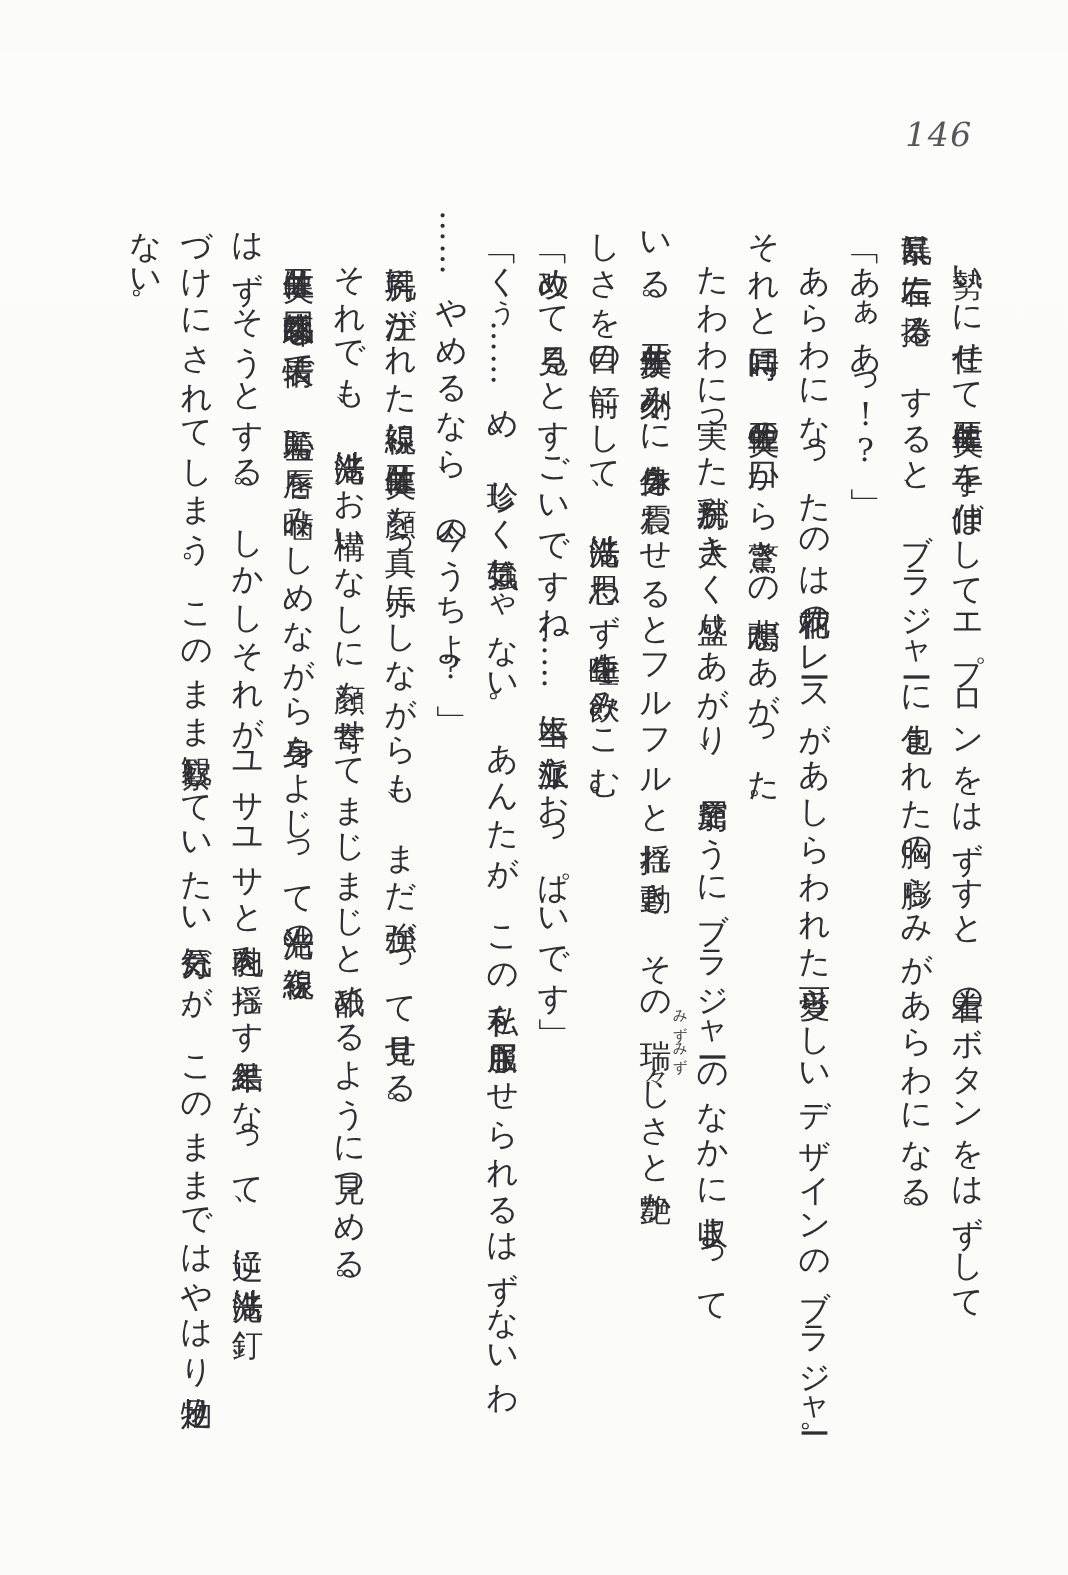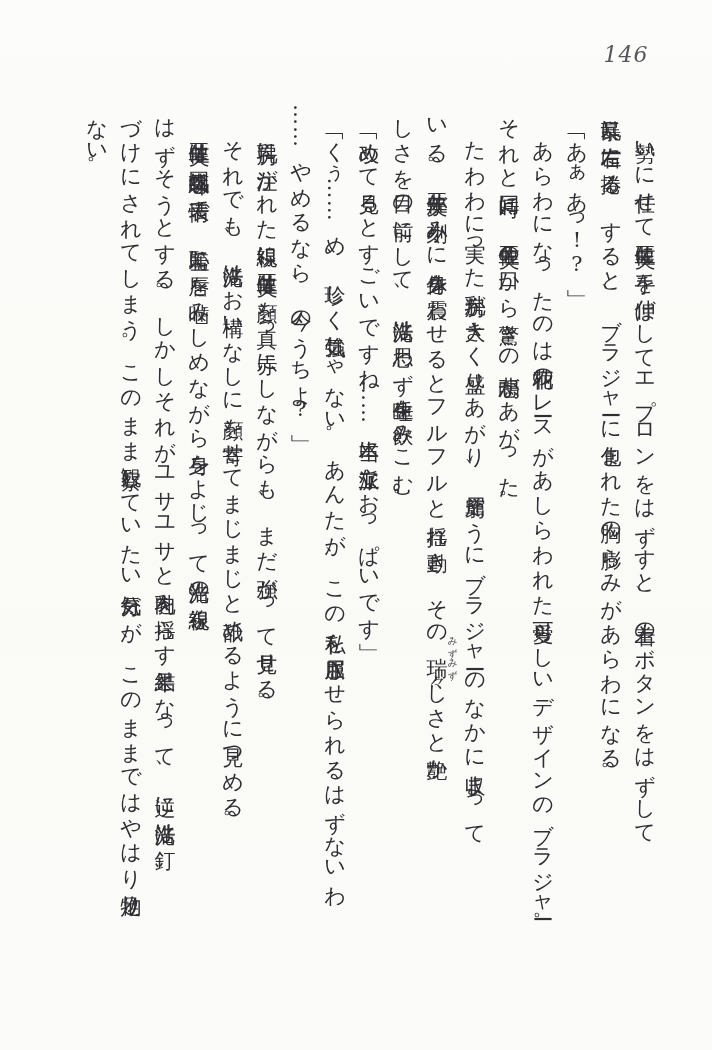--- a/index.html
+++ b/index.html
@@ -10,20 +10,21 @@
   html,body{margin:0;padding:0;}
   body{
     width:712px;height:1050px;
     background:var(--bg);
     position:relative;overflow:hidden;
     font-family:"DejaVu Serif","Liberation Serif",serif;
   }
   .page{
     position:absolute;inset:0;
     background:linear-gradient(180deg,#fcfcfa 0%,#fafaf7 60%,#fbfbf9 100%);
+    margin-top:36px;
   }
   .page-number{
     position:absolute;
     top:42px;left:596px;width:60px;
     text-align:center;
     font-style:italic;
     font-size:22px;
     letter-spacing:1px;
     color:var(--folio);
   }

